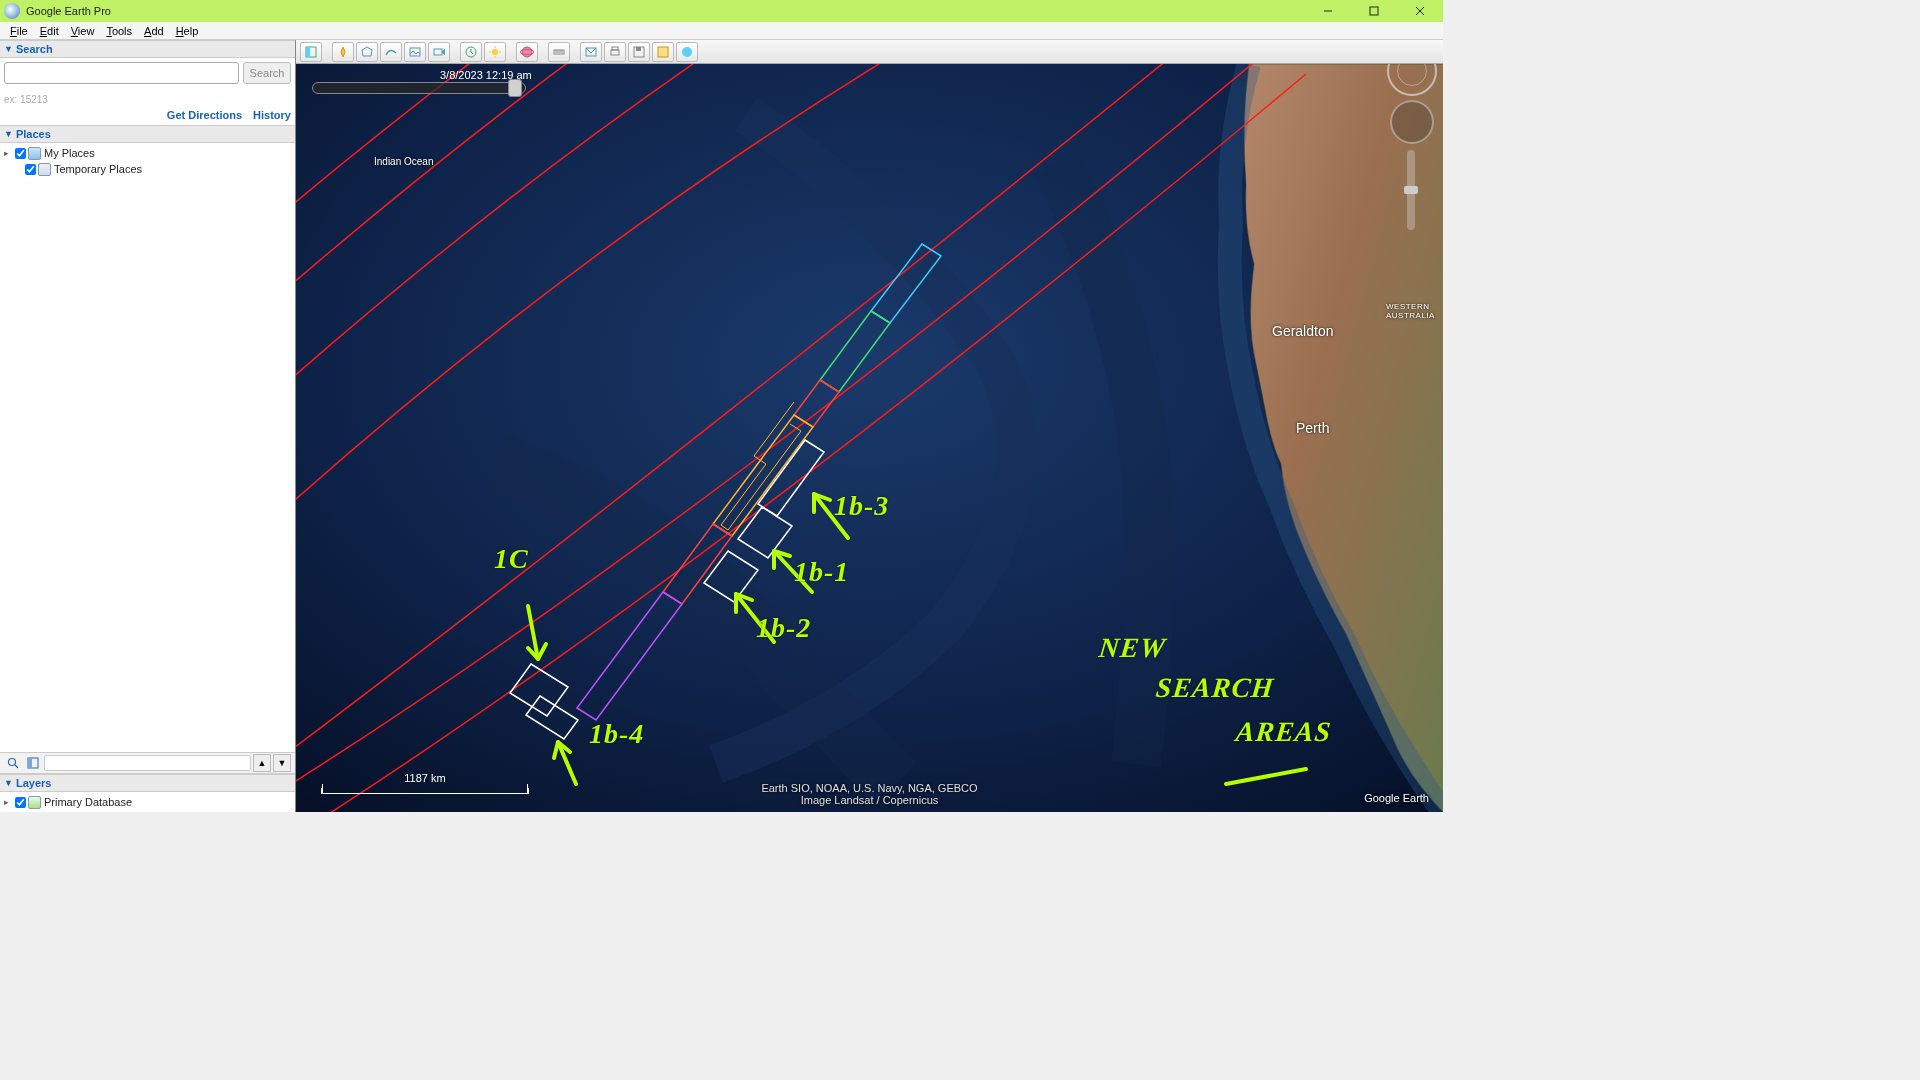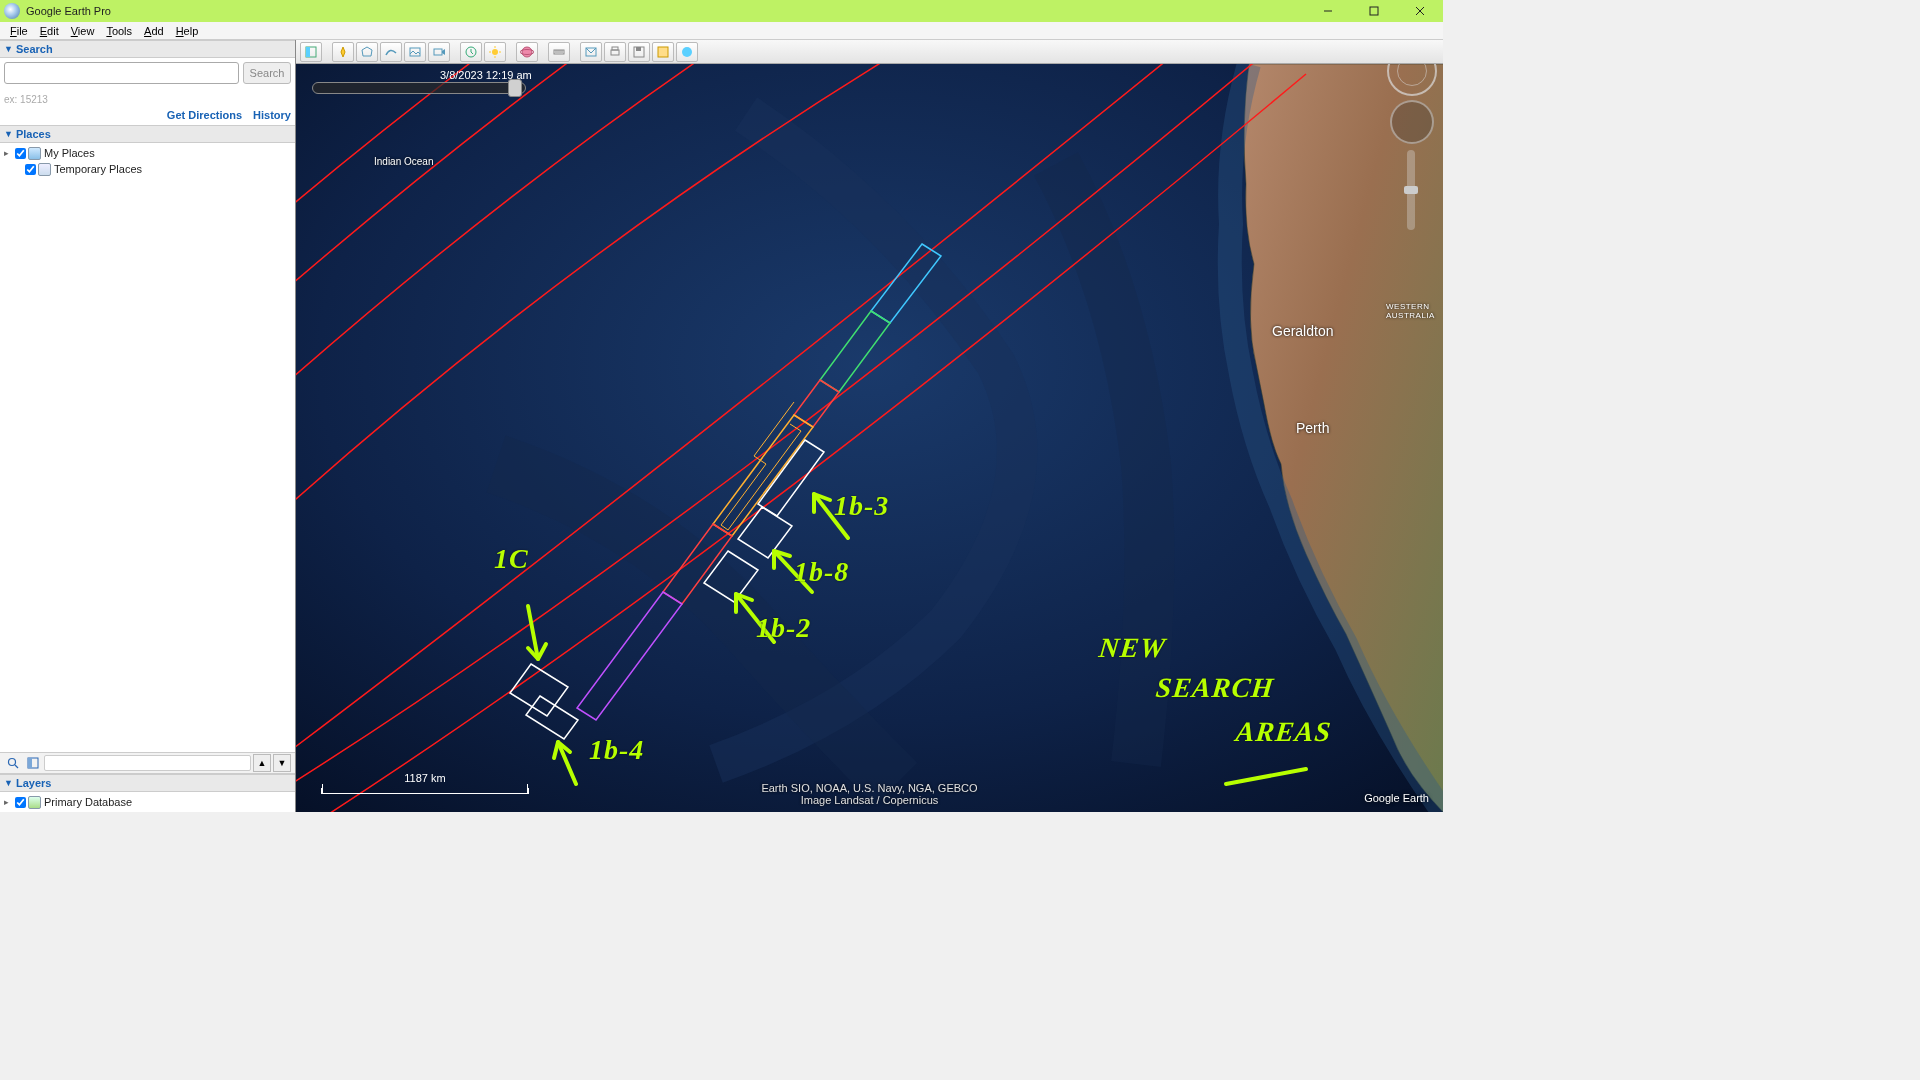--- a/index.html
+++ b/index.html
@@ -388,23 +388,23 @@
         <path d="M930 720 L1010 705"></path>
       </g>
     </svg>
 
     <div class="maplabel" style="top:116px;left:78px">Indian Ocean</div>
     <div class="maplabel" style="top:283px;left:976px;font-size:14px">Geraldton</div>
     <div class="maplabel" style="top:380px;left:1000px;font-size:14px">Perth</div>
     <div class="maplabel" style="top:262px;left:1090px;font-size:8px;letter-spacing:0.5px">WESTERN AUSTRALIA</div>
 
     <div class="annot" style="top:503px;left:198px">1C</div>
-    <div class="annot" style="top:694px;left:293px">1b-4</div>
+    <div class="annot" style="top:678px;left:293px">1b-4</div>
     <div class="annot" style="top:572px;left:460px">1b-2</div>
-    <div class="annot" style="top:516px;left:498px">1b-8</div>
+    <div class="annot" style="top:516px;left:498px">1b-1</div>
     <div class="annot" style="top:450px;left:538px">1b-3</div>
     <div class="annot" style="top:592px;left:803px;transform:skewX(-6deg)">NEW</div>
     <div class="annot" style="top:632px;left:860px;transform:skewX(-6deg)">SEARCH</div>
     <div class="annot" style="top:676px;left:940px;transform:skewX(-6deg)">AREAS</div>
 
     <div class="navwidget">
       <div class="compass">
         <div class="n">N</div>
       </div>
       <div class="pan"></div>

